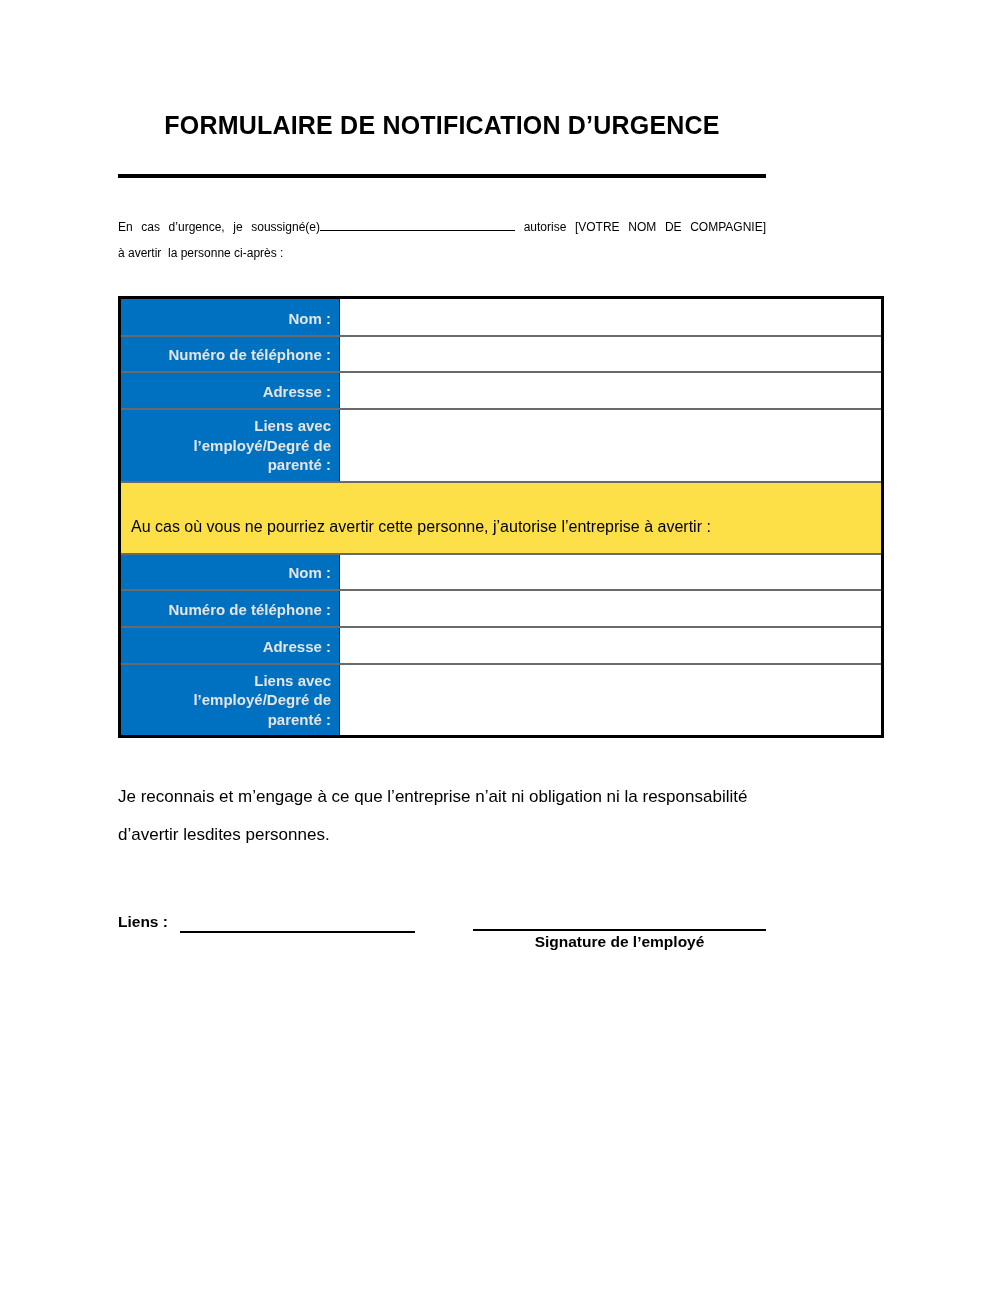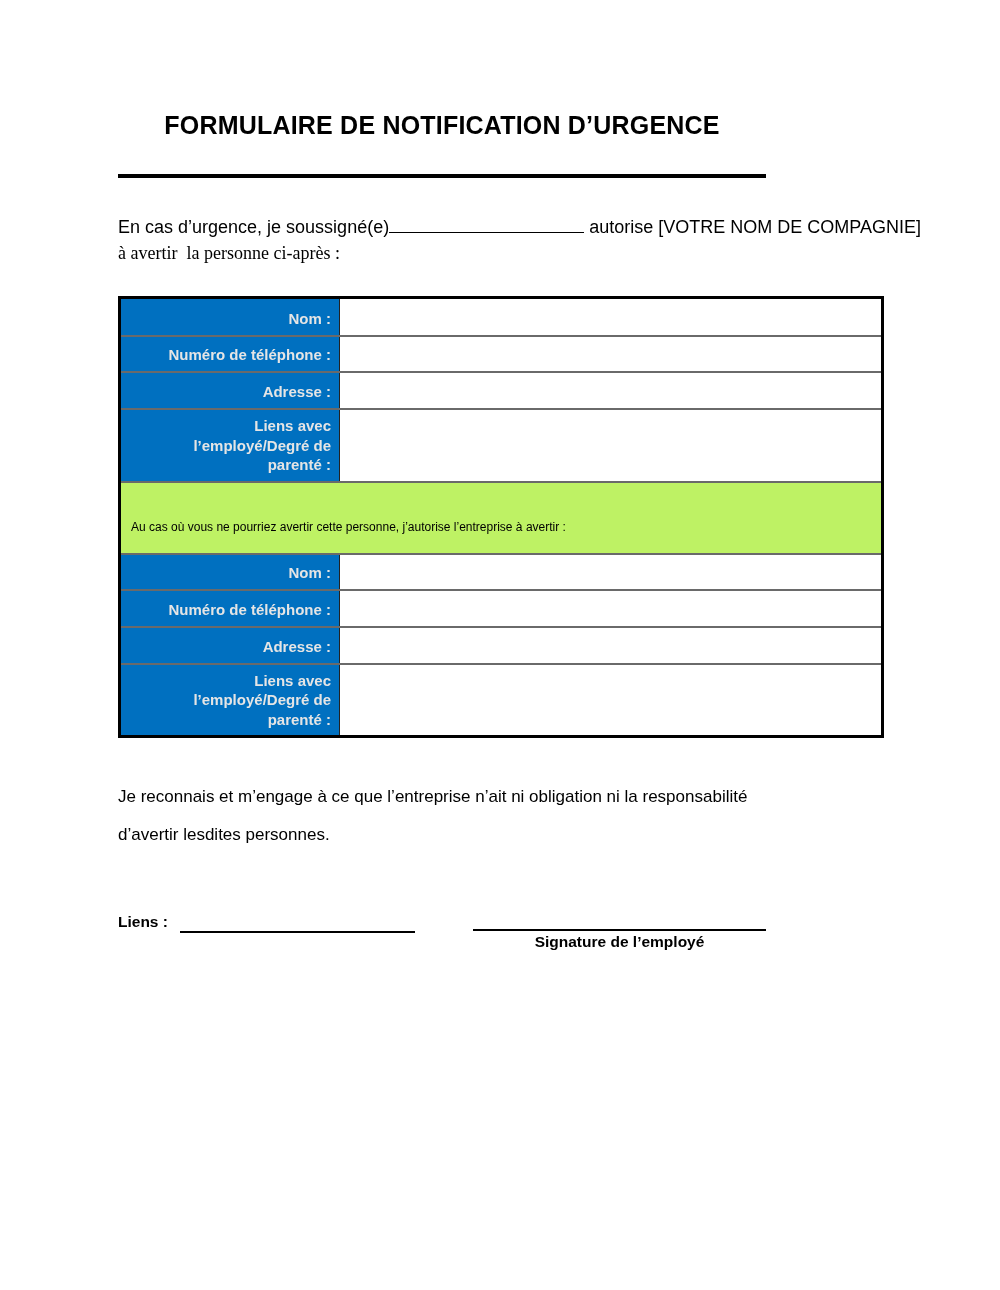--- a/index.html
+++ b/index.html
@@ -27,29 +27,29 @@
     text-align: center;
     letter-spacing: 0.2px;
   }
   .title-rule {
     margin-top: 34px;
     height: 4px;
     background: #000;
   }
   .intro {
     margin-top: 36px;
-    font-size: 18px;
+    font-size: 12px;
     line-height: 26px;
   }
   .intro-line1 {
     text-align: justify;
     text-align-last: justify;
     white-space: nowrap;
   }
-  .intro-line2 { white-space: pre-wrap; font-family: Liberation Serif, serif; }
+  .intro-line2 { white-space: pre-wrap; }
   .blank {
     display: inline-block;
     width: 195px;
     height: 0.95em;
     border-bottom: 1.5px solid #000;
     vertical-align: baseline;
   }
   table.contact-table {
     margin-top: 30px;
     width: 763px;
@@ -68,22 +68,22 @@
     font-size: 15px;
     line-height: 19.5px;
     text-align: right;
     vertical-align: bottom;
     padding: 0 8px 6px 4px;
     white-space: pre-line;
     border-right: 1px solid #222;
   }
   td.value { background: #fff; }
   td.note-cell {
-    background: #bef264;
-    font-size: 12px;
+    background: #fde047;
+    font-size: 16px;
     vertical-align: middle;
     padding: 18px 10px 0 10px;
   }
   .h-name td   { height: 38px; }
   .h-phone td  { height: 36px; }
   .h-addr td   { height: 37px; }
   .h-rel td    { height: 73px; }
   .h-note td   { height: 72px; }
   .acknowledgement {
     margin-top: 40px;

